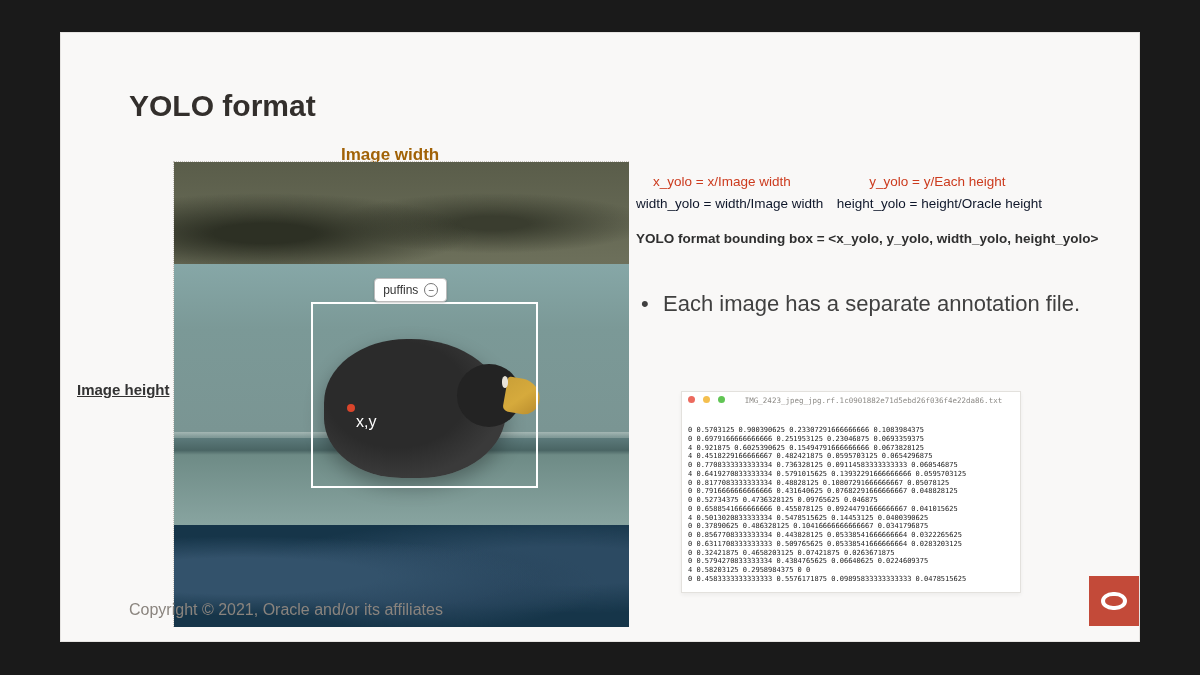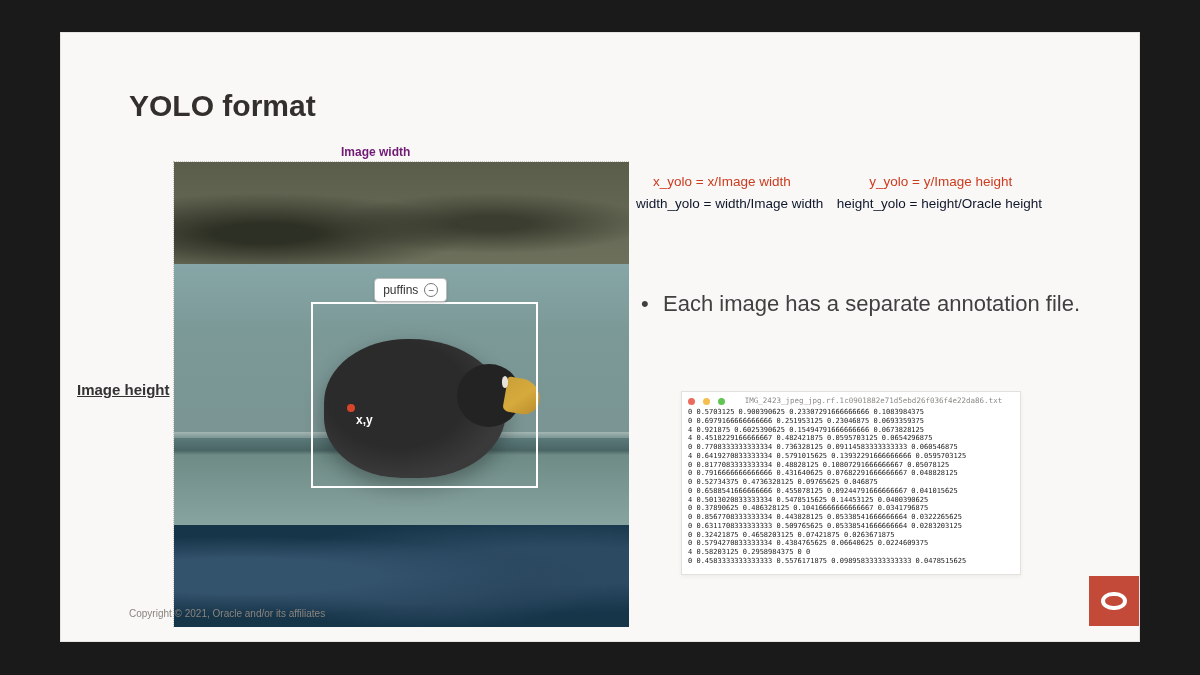--- a/index.html
+++ b/index.html
@@ -8,21 +8,21 @@
   .slide {
     position:absolute; left:60px; top:32px; width:1080px; height:610px;
     background:#f9f8f7; border:1px solid #e6e4e2;
   }
   .title {
     position:absolute; left:68px; top:56px;
     font-size:30px; font-weight:700; color:#332f2c;
   }
   .wlabel {
     position:absolute; left:280px; top:112px;
-    font-size:12px; font-weight:700; color:#701a75;
+    font-size:17px; font-weight:700; color:#a16207;
   }
   .hlabel {
     position:absolute; left:16px; top:348px;
     font-size:15px; font-weight:700; color:#333;text-decoration:underline;
   }
   .photo-wrap {
     position:absolute; left:112px; top:128px;
     width:456px; height:466px;
     border-left:1px dotted #c8c4bf; border-top:1px dotted #c8c4bf;
   }
@@ -66,21 +66,21 @@
   .eye { position:absolute; right:20%; top:20%; width:10%; height:18%;
     background:#e8e3d8; border-radius:50%; }
   .bbox {
     position:absolute; left:30%; top:30%; width:50%; height:40%;
     border:2px solid #ffffff;
   }
   .center-dot {
     position:absolute; left:38%; top:52%; width:8px; height:8px;
     background:#d9452b; border-radius:50%;
   }
-  .xy { position:absolute; left:40%; top:54%; color:#fff; font-weight:700; font-size:12px; }
+  .xy { position:absolute; left:40%; top:54%; color:#fff; font-weight:400; font-size:16px; }
   .tag {
     position:absolute; left:44%; top:25%;
     background:#fff; border:1px solid #bbb; border-radius:4px;
     padding:4px 8px; font-size:12px; color:#333; display:flex; align-items:flex-start; gap:6px;
     box-shadow:0 1px 2px rgba(0,0,0,0.2);
   }
   .tag-remove { width:14px; height:14px; border:1px solid #777; border-radius:50%;
     display:inline-flex; align-items:center; justify-content:center; font-size:10px; color:#555; }
 
   .formulas { position:absolute; left:575px; top:138px; font-size:13.5px; line-height:1.6; }
@@ -89,27 +89,27 @@
   .f-bold { font-weight:700; color:#2f2f2f; margin-top:14px; display:block; }
 
   .bullet { position:absolute; left:580px; top:254px; font-size:22px; color:#404040; line-height:1.55; padding-right:40px; }
   .bullet .dot { display:inline-block; width:22px; }
 
   .anno-file {
     position:absolute; left:620px; top:358px; width:340px;
     background:#fff; border:1px solid #e3e1dd; font-family: ui-monospace, Menlo, monospace;
     font-size:7px; color:#222; padding:4px 6px 8px 6px; box-shadow:0 2px 4px rgba(0,0,0,0.05);
   }
-  .anno-titlebar { display:flex; align-items:flex-end; gap:8px; margin-bottom:3px; }
+  .anno-titlebar { display:flex; align-items:flex-start; gap:8px; margin-bottom:21px; }
   .tl-dot { width:7px; height:7px; border-radius:50%; }
   .tl-red{background:#ec6a5e;} .tl-yel{background:#f4bf4f;} .tl-grn{background:#61c554;}
   .anno-fname { flex:1; text-align:center; color:#8c8a86; font-size:7.5px; }
   .anno-lines { white-space:pre; line-height:1.25; }
 
-  .copyright { position:absolute; left:68px; bottom:22px; font-size:10px; color:#8a847e; }
+  .copyright { position:absolute; left:68px; bottom:22px; font-size:16px; color:#8a847e; }
 
   .logo {
     position:absolute; right:0; bottom:15px; width:50px; height:50px;
     background:#c34a39; display:flex; align-items:center; justify-content:center;
   }
   .logo .o { width:26px; height:18px; border:4px solid #fff; border-radius:12px/9px; }
 </style>
 </head>
 <body>
 
@@ -137,27 +137,28 @@
           <span>puffins</span>
           <span class="tag-remove">−</span>
         </div>
       </div>
     </div>
 
     <div class="formulas">
       <div>
         <span class="f-red">x_yolo = x/Image width</span>
         <span style="display:inline-block; width:54px;"></span>
-        <span class="f-red">y_yolo = y/Image height</span>
+        <span class="f-red">y_yolo = y/Each height</span>
       </div>
       <div>
         <span class="f-black">width_yolo = width/Image width</span>
         <span style="display:inline-block; width:6px;"></span>
         <span class="f-black">height_yolo = height/Oracle height</span>
       </div>
+      <span class="f-bold">YOLO format bounding box = &lt;x_yolo, y_yolo, width_yolo, height_yolo&gt;</span>
     </div>
 
     <div class="bullet">
       <span class="dot">•</span><span>Each image has a separate annotation file.</span>
     </div>
 
     <div class="anno-file">
       <div class="anno-titlebar">
         <span class="tl-dot tl-red"></span>
         <span class="tl-dot tl-yel"></span>

